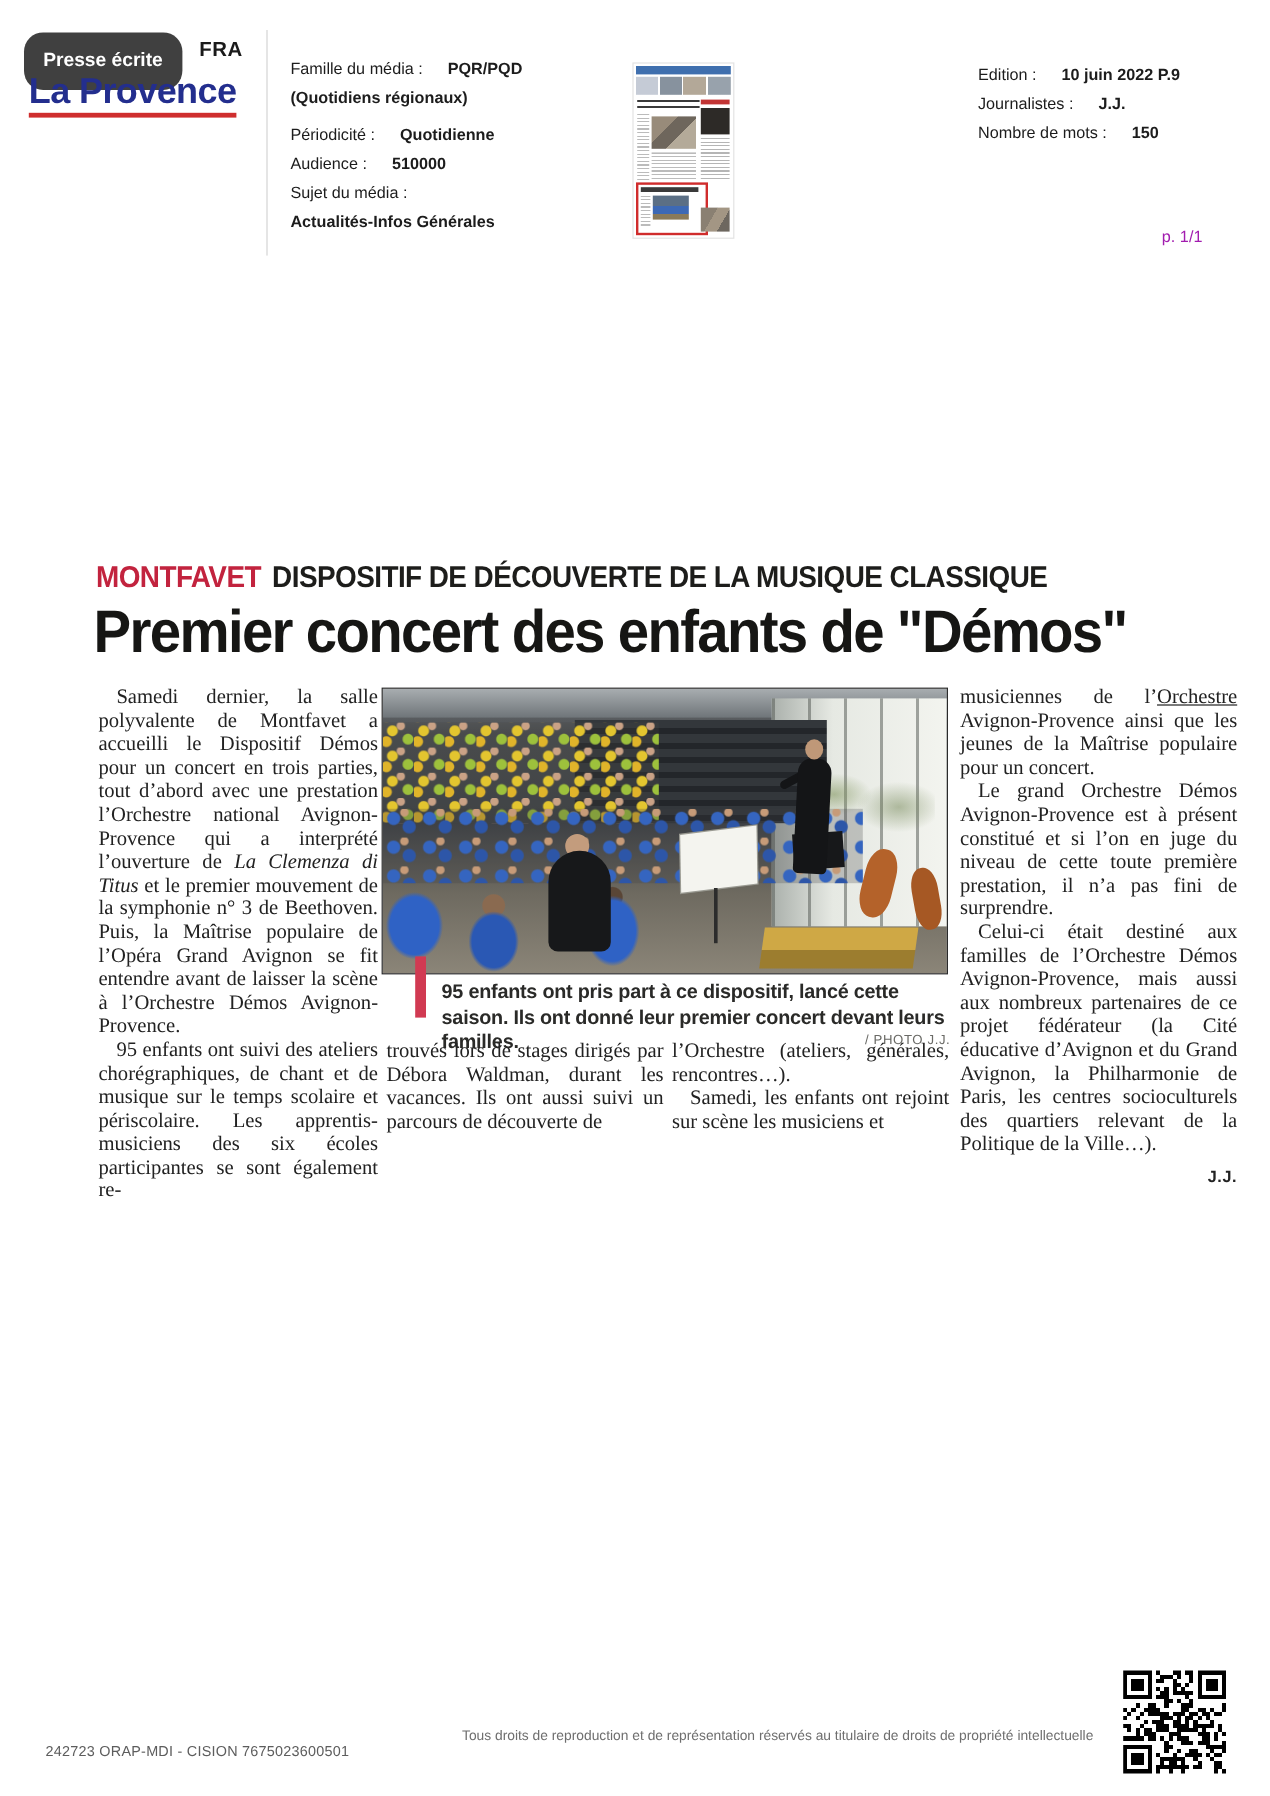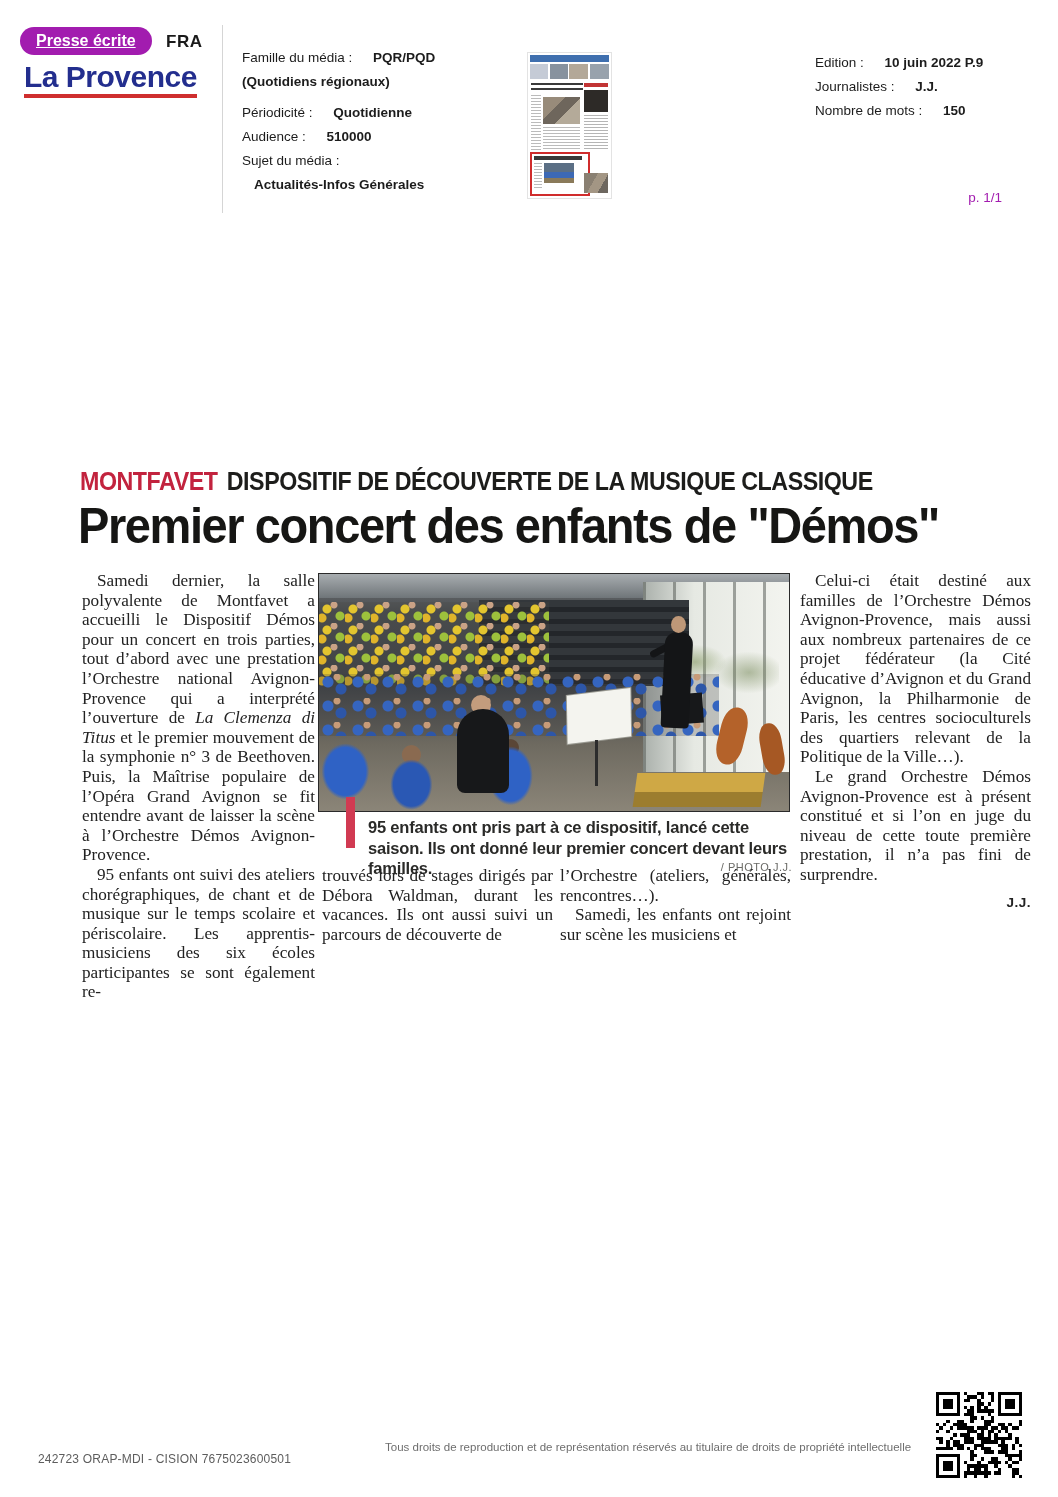--- a/index.html
+++ b/index.html
@@ -1,21 +1,21 @@
 <!DOCTYPE html>
 <html><head>
 <meta charset="utf-8">
 <style>
   html,body{margin:0;padding:0;background:#ffffff;}
   .page{position:relative;width:1058px;height:1497px;background:#fff;overflow:hidden;
         font-family:"Liberation Sans",sans-serif;color:#1a1a1a;}
 
   
-  .badge{position:absolute;left:20px;top:27px;background:#a21caf;color:#fff;
-         font-size:16px;font-weight:700;padding:5px 16px;border-radius:16px;text-decoration:underline;}
+  .badge{position:absolute;left:20px;top:27px;background:#404040;color:#fff;
+         font-size:16px;font-weight:700;padding:15px 16px;border-radius:16px;}
   .country{position:absolute;left:166px;top:32px;font-size:17px;font-weight:700;letter-spacing:.5px;}
   .logo{position:absolute;left:24px;top:60px;font-size:30px;font-weight:800;color:#232e8e;
         letter-spacing:-.5px;border-bottom:4px solid #cf2e2e;padding-bottom:1px;line-height:1.1;}
   .vdiv{position:absolute;left:222px;top:25px;width:1px;height:188px;background:#d5d5d5;}
 
   .meta{position:absolute;font-size:13.5px;color:#1c1c1c;}
   .meta .line{margin-bottom:9px;white-space:nowrap;}
   .meta .gap{margin-top:16px;}
   .meta .v{font-weight:700;margin-left:17px;}
   .meta-left{left:242px;top:50px;}
@@ -160,21 +160,21 @@
       <span class="v">Quotidienne</span>
     </div>
     <div class="line">
       <span>Audience :</span>
       <span class="v">510000</span>
     </div>
     <div class="line">
       <span>Sujet du média :</span>
     </div>
     <div class="line">
-      <span class="v" style="margin-left:12px">Actualités-Infos Générales</span>
+      <span class="v" style="margin-left:0">Actualités-Infos Générales</span>
     </div>
   </div>
 
   <div class="thumb">
     <div class="t-bar"></div>
     <div class="t-strip"></div>
     <div class="t-headline"></div>
     <div class="t-text1"></div>
     <div class="t-photo1"></div>
     <div class="t-text2"></div>
@@ -244,22 +244,23 @@
   </div>
 
   <div class="col col3">
     <p>l’Orchestre (ateliers, générales, rencontres…).</p>
     <p class="ind">Samedi, les enfants ont rejoint sur scène les musiciens et</p>
   </div>
   <div class="col col2">
     <p>trouvés lors de stages dirigés par Débora Waldman, durant les vacances. Ils ont aussi suivi un parcours de découverte de</p>
   </div>
   <div class="col col4">
+    <p><span>musiciennes de l’</span><span class="ul">Orchestre</span><span> Avignon-Provence ainsi que les jeunes de la Maîtrise populaire pour un concert.</span></p>
+    <p class="ind">Le grand Orchestre Démos Avignon-Provence est à présent constitué et si l’on en juge du niveau de cette toute première prestation, il n’a pas fini de surprendre.</p>
     <p class="ind">Celui-ci était destiné aux familles de l’Orchestre Démos Avignon-Provence, mais aussi aux nombreux partenaires de ce projet fédérateur (la Cité éducative d’Avignon et du Grand Avignon, la Philharmonie de Paris, les centres socioculturels des quartiers relevant de la Politique de la Ville…).</p>
-    <p class="ind">Le grand Orchestre Démos Avignon-Provence est à présent constitué et si l’on en juge du niveau de cette toute première prestation, il n’a pas fini de surprendre.</p>
     <div class="byline">J.J.</div>
   </div>
 
   <div class="ref">242723 ORAP-MDI - CISION 7675023600501</div>
   <div class="rights">
     <div>Tous droits de reproduction et de représentation réservés au titulaire de droits de propriété intellectuelle</div>
   </div>
   <svg class="qr" viewBox="0 0 25 25" shape-rendering="crispEdges">
       <path d="M0 0h7v7h-7z M18 0h7v7h-7z M0 18h7v7h-7z" fill="#000"></path>
       <path d="M1 1h5v5h-5z M19 1h5v5h-5z M1 19h5v5h-5z" fill="#fff"></path>

